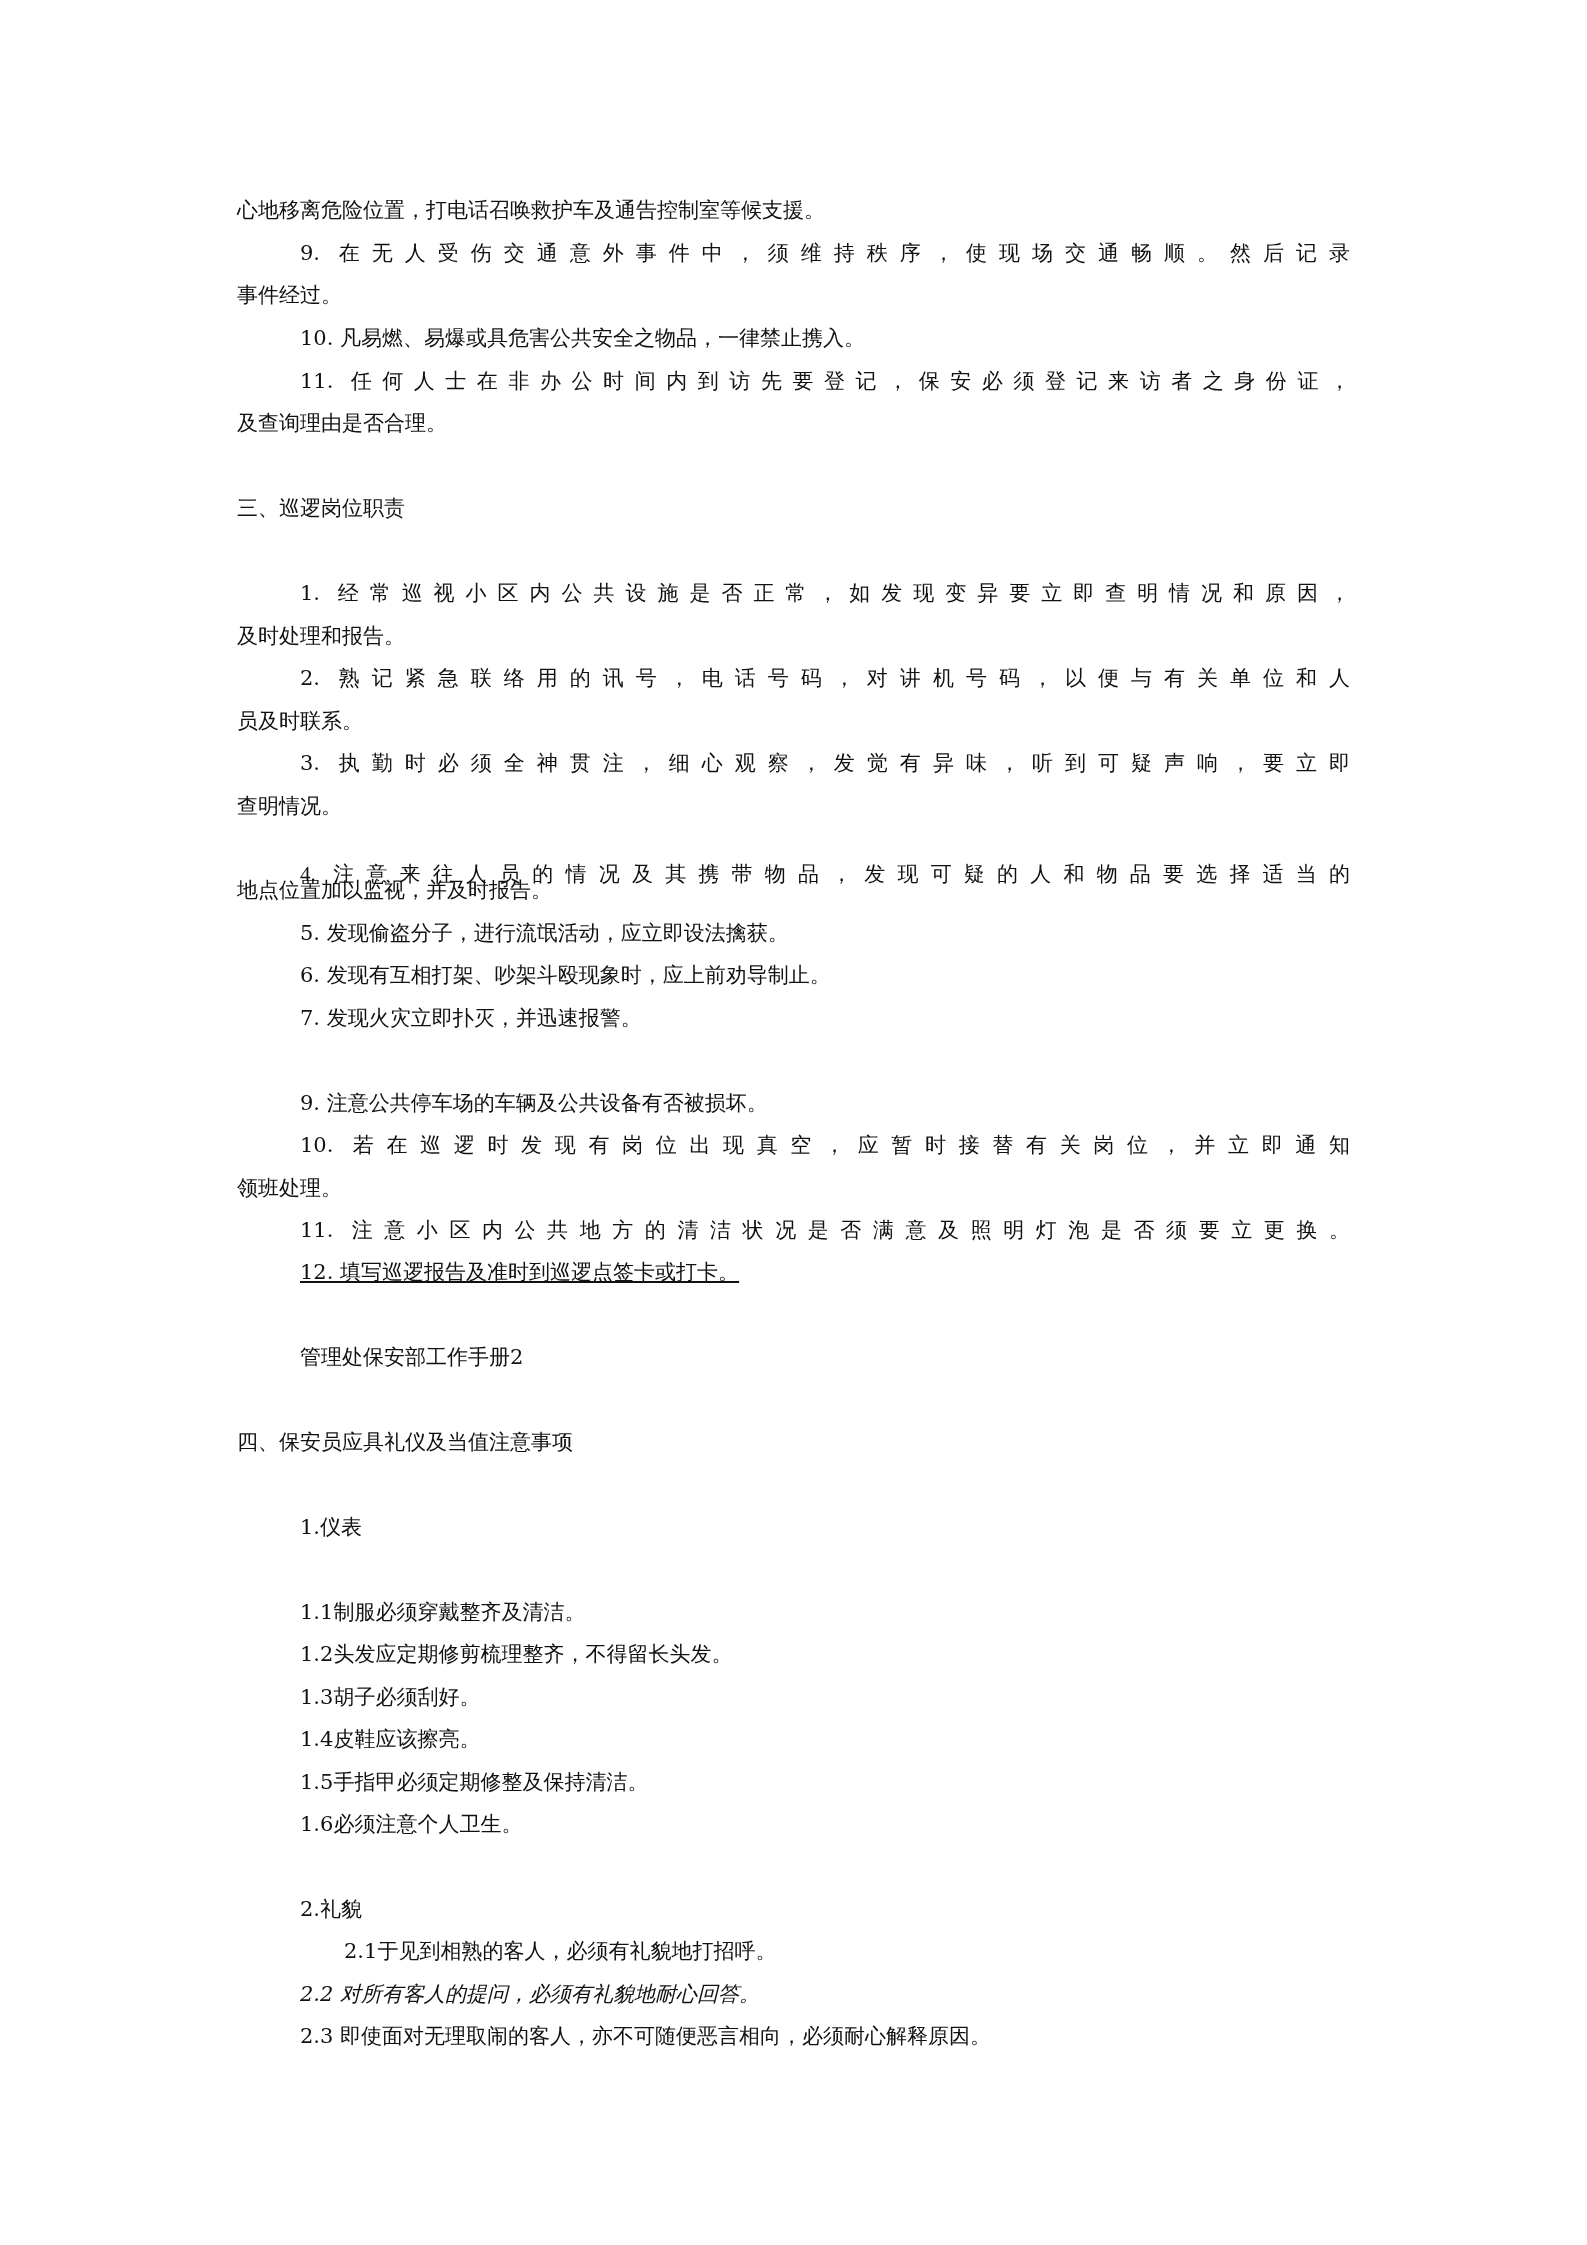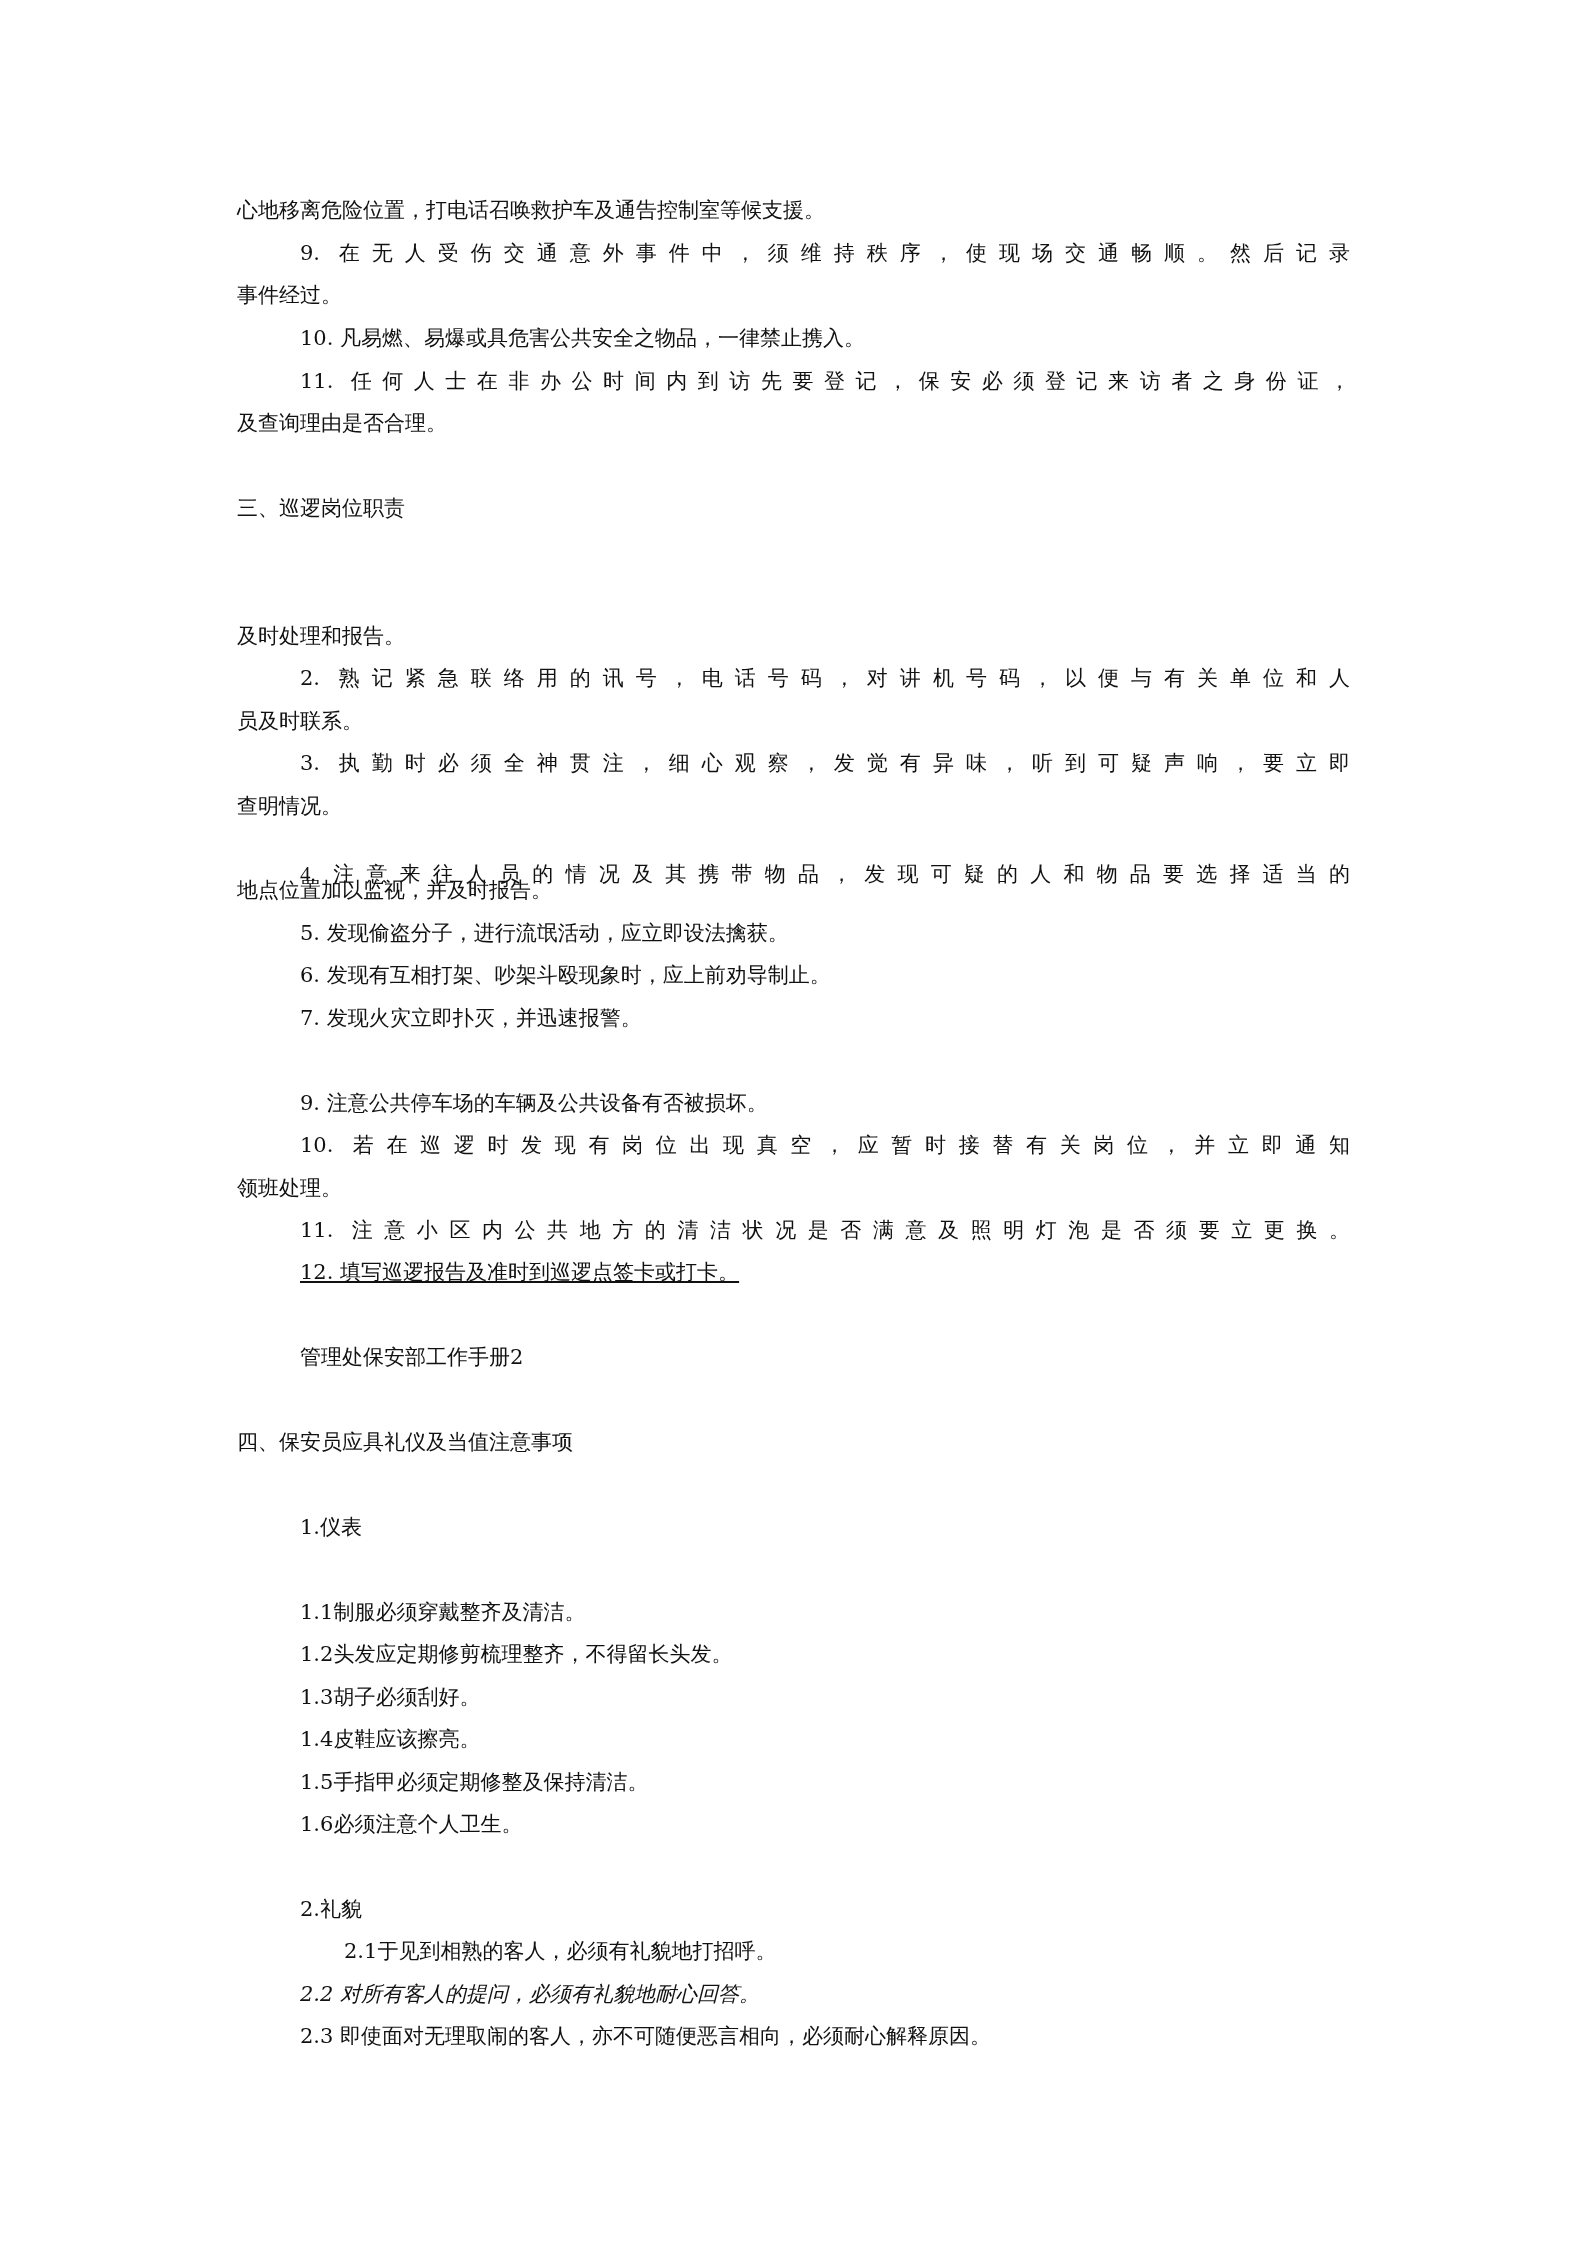--- a/index.html
+++ b/index.html
@@ -23,20 +23,21 @@
 <body>
 
 <div class="page" id="page">
     <div class="ln" style="top: 189px;">心地移离危险位置，打电话召唤救护车及通告控制室等候支援。</div>
     <div class="ln ind just" style="top: 232px;">9. 在无人受伤交通意外事件中，须维持秩序，使现场交通畅顺。然后记录</div>
     <div class="ln" style="top: 274px;">事件经过。</div>
     <div class="ln ind" style="top: 317px;">10. 凡易燃、易爆或具危害公共安全之物品，一律禁止携入。</div>
     <div class="ln ind just" style="top: 360px;">11. 任何人士在非办公时间内到访先要登记，保安必须登记来访者之身份证，</div>
     <div class="ln" style="top: 402px;">及查询理由是否合理。</div>
     <div class="ln" style="top: 487px;">三、巡逻岗位职责</div>
+    <div class="ln ind just" style="top: 572px;">1. 经常巡视小区内公共设施是否正常，如发现变异要立即查明情况和原因，</div>
     <div class="ln" style="top: 615px;">及时处理和报告。</div>
     <div class="ln ind just" style="top: 657px;">2. 熟记紧急联络用的讯号，电话号码，对讲机号码，以便与有关单位和人</div>
     <div class="ln" style="top: 700px;">员及时联系。</div>
     <div class="ln ind just" style="top: 742px;">3. 执勤时必须全神贯注，细心观察，发觉有异味，听到可疑声响，要立即</div>
     <div class="ln" style="top: 785px;">查明情况。</div>
     <div class="ln ind just" style="top: 853px; font-family: Liberation Serif, serif;">4. 注意来往人员的情况及其携带物品，发现可疑的人和物品要选择适当的</div>
     <div class="ln" style="top: 869px;">地点位置加以监视，并及时报告。</div>
     <div class="ln ind" style="top: 912px;">5. 发现偷盗分子，进行流氓活动，应立即设法擒获。</div>
     <div class="ln ind" style="top: 954px;">6. 发现有互相打架、吵架斗殴现象时，应上前劝导制止。</div>
     <div class="ln ind" style="top: 997px;">7. 发现火灾立即扑灭，并迅速报警。</div>

